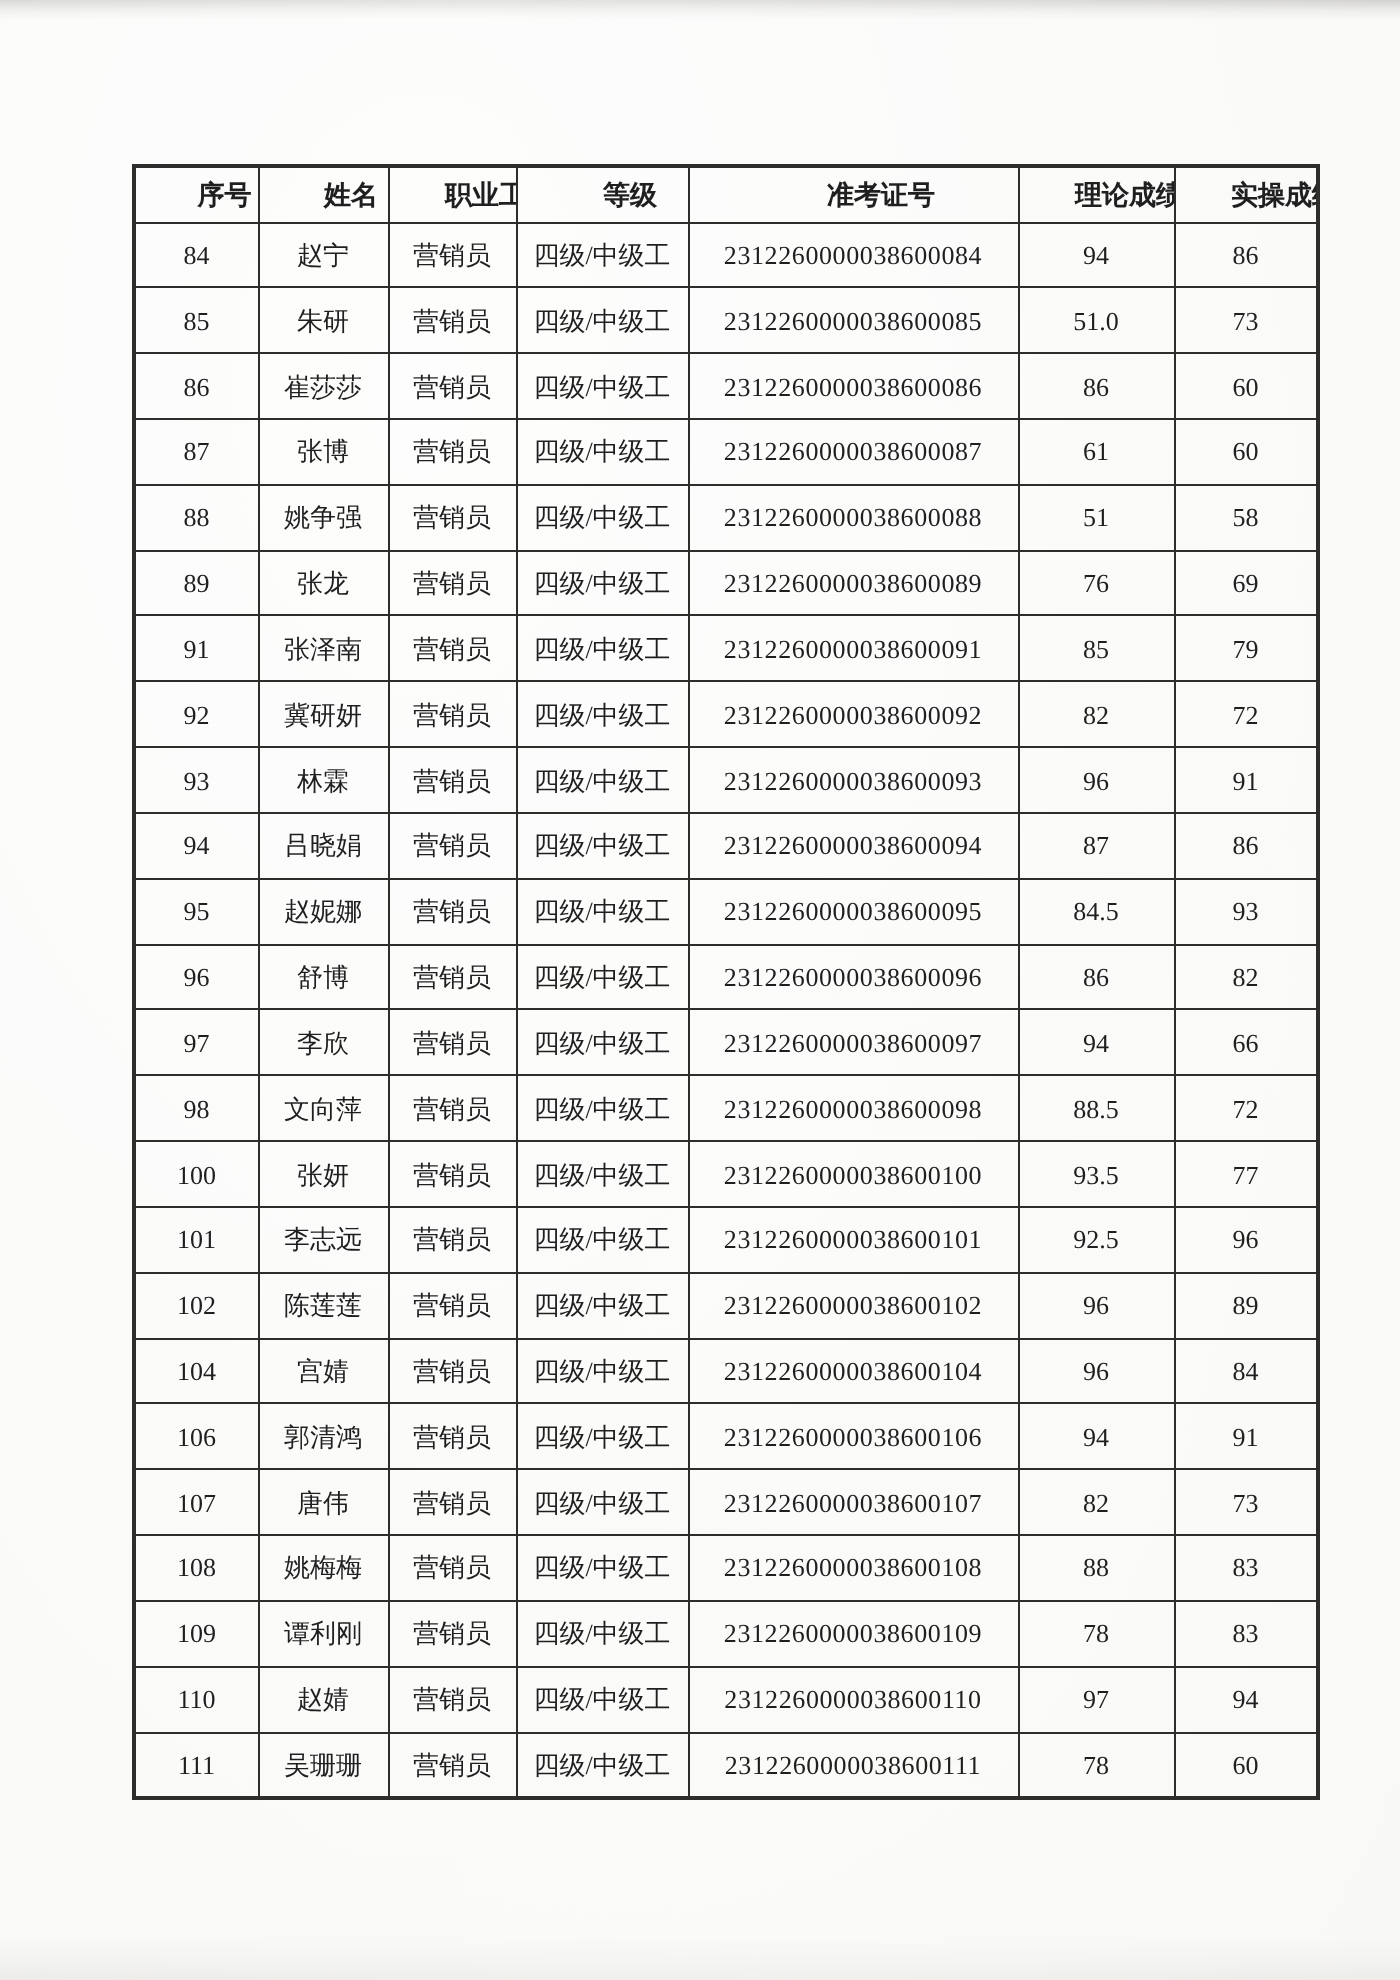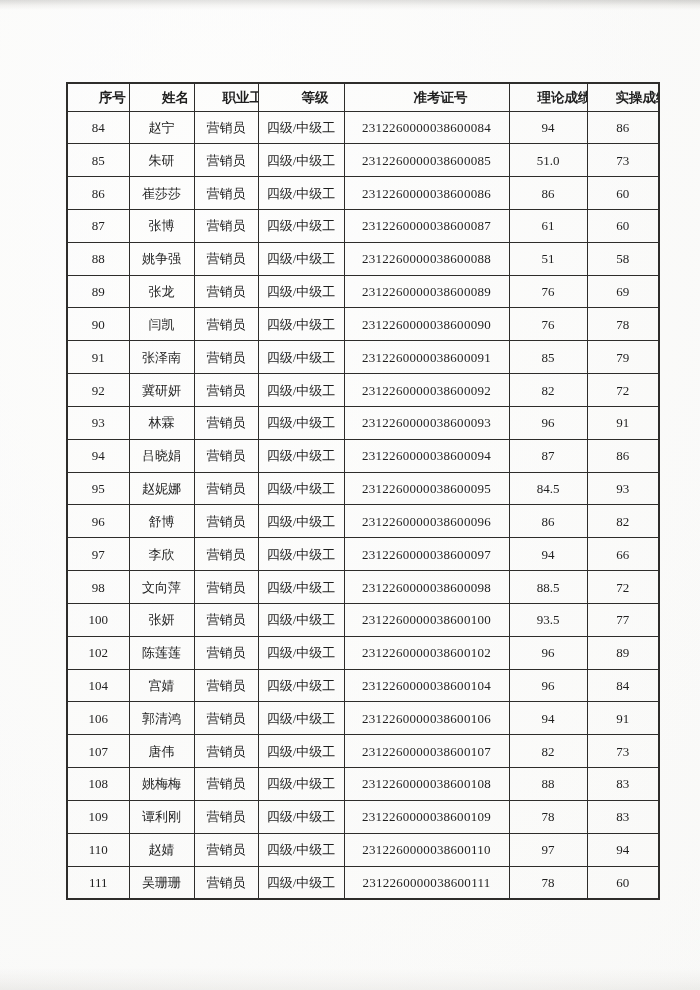--- a/index.html
+++ b/index.html
@@ -148,29 +148,20 @@
       <tr>
     <td class="cell-index">89</td>
     <td class="cell-name">张龙</td>
     <td class="cell-occ">营销员</td>
     <td class="cell-level">四级/中级工</td>
     <td class="cell-ticket">2312260000038600089</td>
     <td class="cell-theory">76</td>
     <td class="cell-practical">69</td>
   </tr>
       <tr>
-    <td class="cell-index">90</td>
-    <td class="cell-name">闫凯</td>
-    <td class="cell-occ">营销员</td>
-    <td class="cell-level">四级/中级工</td>
-    <td class="cell-ticket">2312260000038600090</td>
-    <td class="cell-theory">76</td>
-    <td class="cell-practical">78</td>
-  </tr>
-      <tr>
     <td class="cell-index">91</td>
     <td class="cell-name">张泽南</td>
     <td class="cell-occ">营销员</td>
     <td class="cell-level">四级/中级工</td>
     <td class="cell-ticket">2312260000038600091</td>
     <td class="cell-theory">85</td>
     <td class="cell-practical">79</td>
   </tr>
       <tr>
     <td class="cell-index">92</td>
@@ -236,20 +227,29 @@
     <td class="cell-practical">72</td>
   </tr>
       <tr>
     <td class="cell-index">100</td>
     <td class="cell-name">张妍</td>
     <td class="cell-occ">营销员</td>
     <td class="cell-level">四级/中级工</td>
     <td class="cell-ticket">2312260000038600100</td>
     <td class="cell-theory">93.5</td>
     <td class="cell-practical">77</td>
+  </tr>
+      <tr>
+    <td class="cell-index">101</td>
+    <td class="cell-name">李志远</td>
+    <td class="cell-occ">营销员</td>
+    <td class="cell-level">四级/中级工</td>
+    <td class="cell-ticket">2312260000038600101</td>
+    <td class="cell-theory">92.5</td>
+    <td class="cell-practical">96</td>
   </tr>
       <tr>
     <td class="cell-index">102</td>
     <td class="cell-name">陈莲莲</td>
     <td class="cell-occ">营销员</td>
     <td class="cell-level">四级/中级工</td>
     <td class="cell-ticket">2312260000038600102</td>
     <td class="cell-theory">96</td>
     <td class="cell-practical">89</td>
   </tr>

